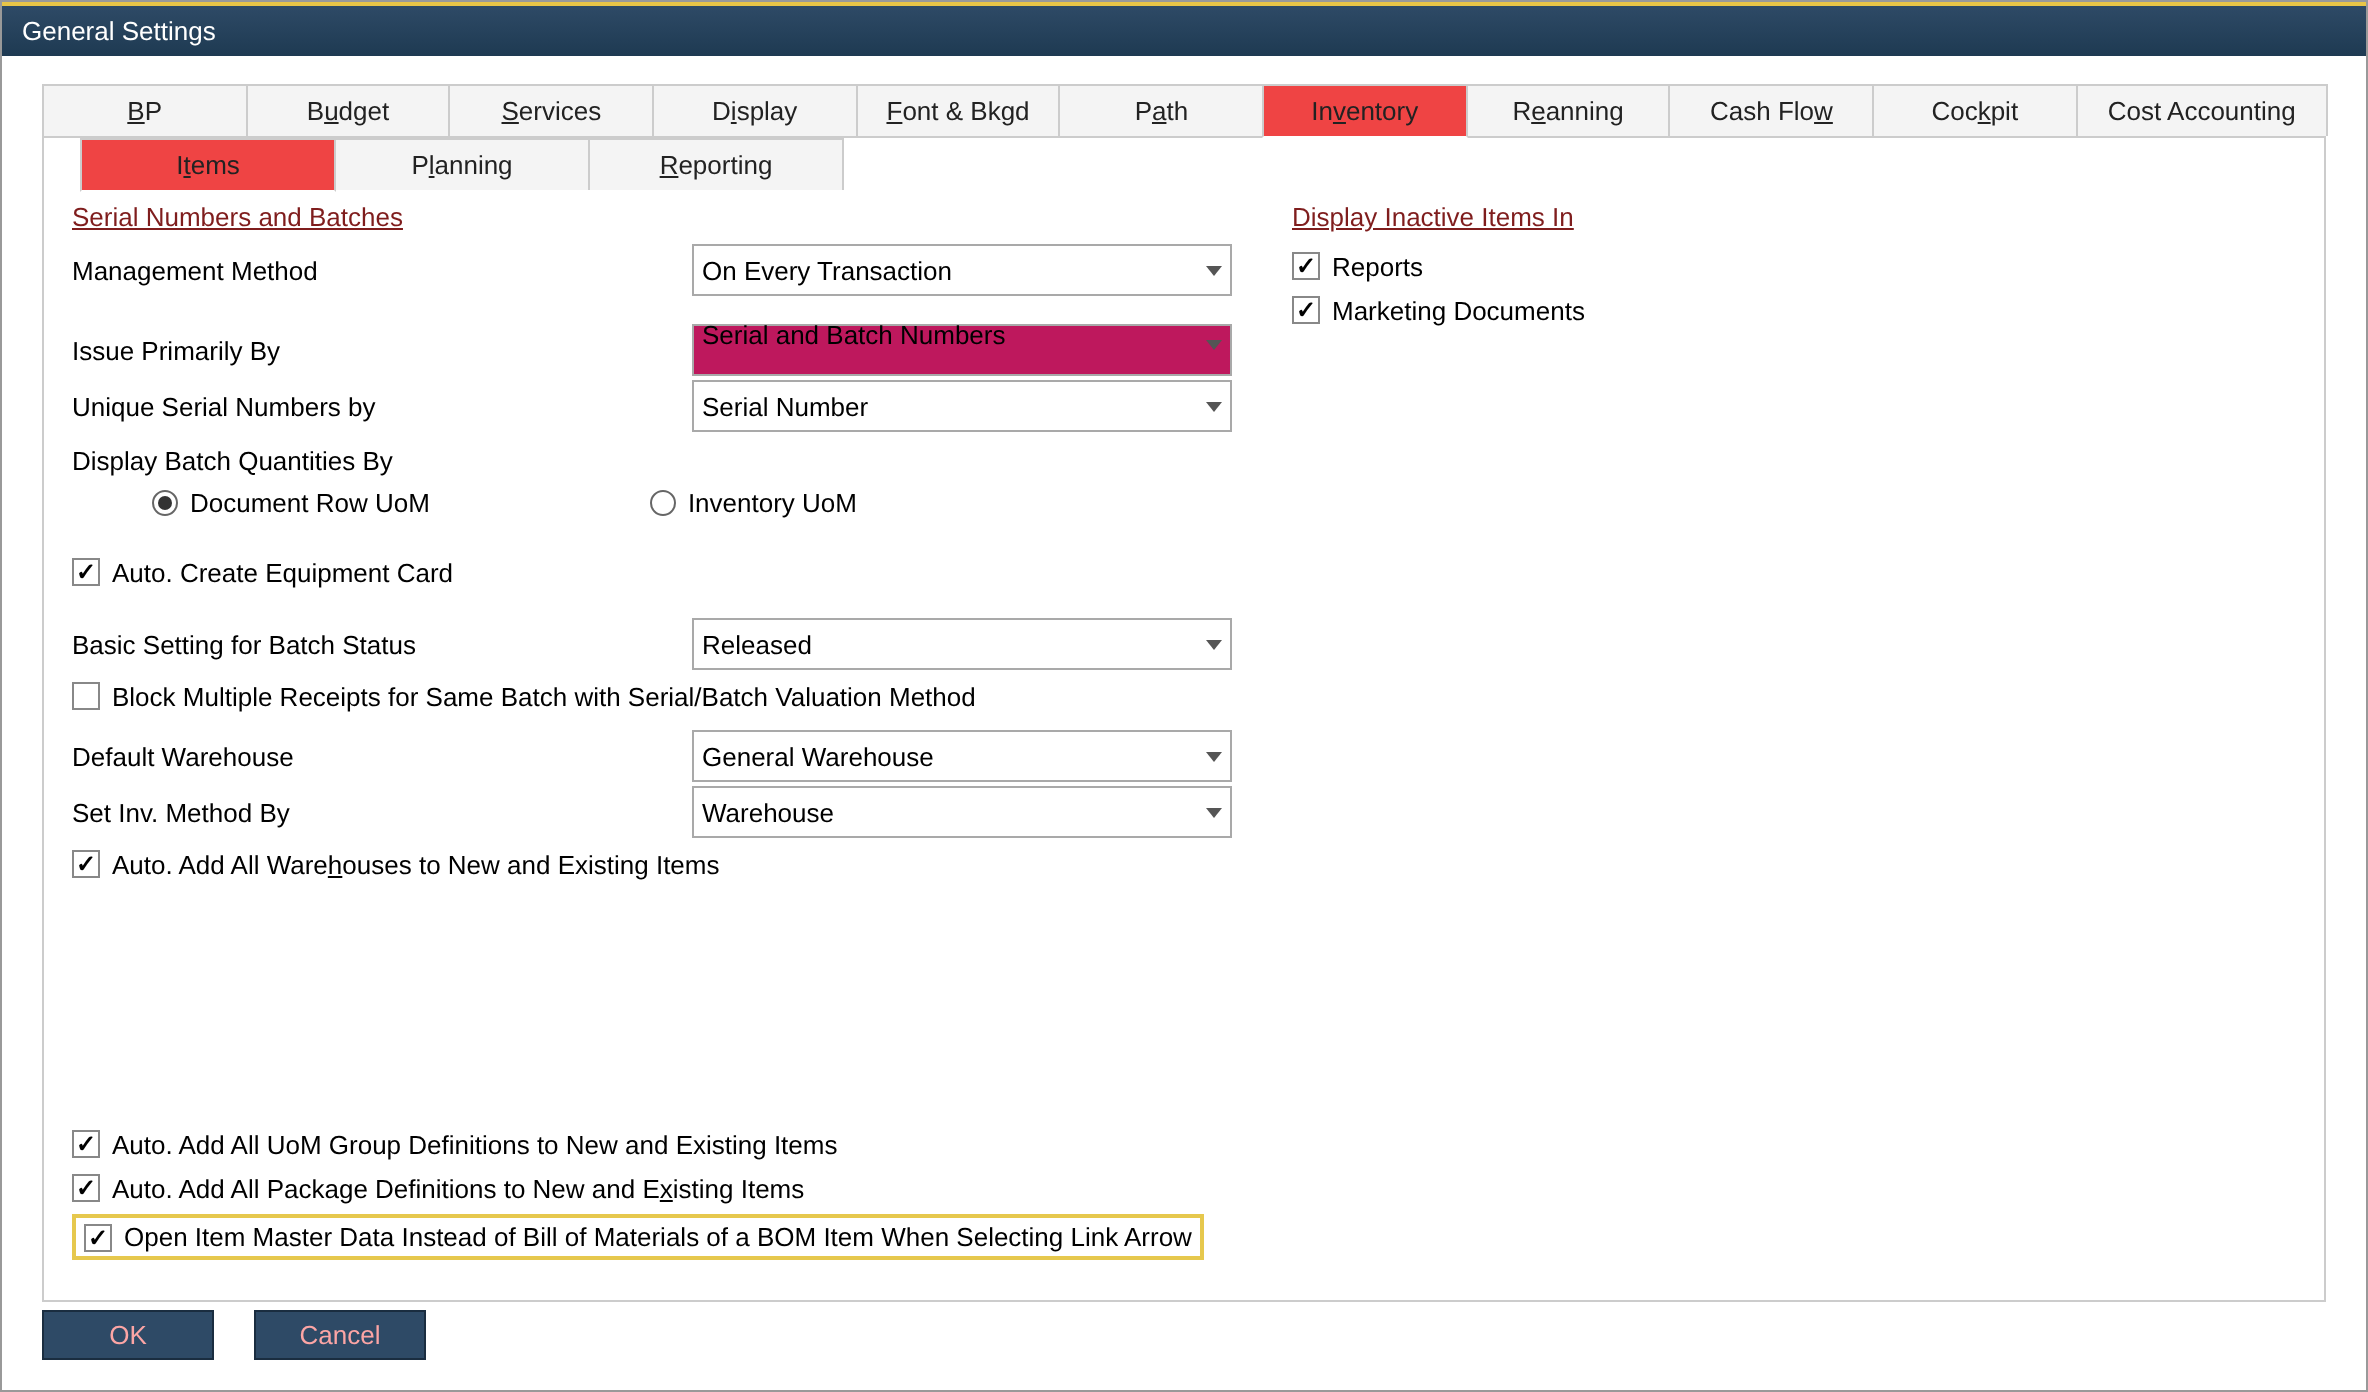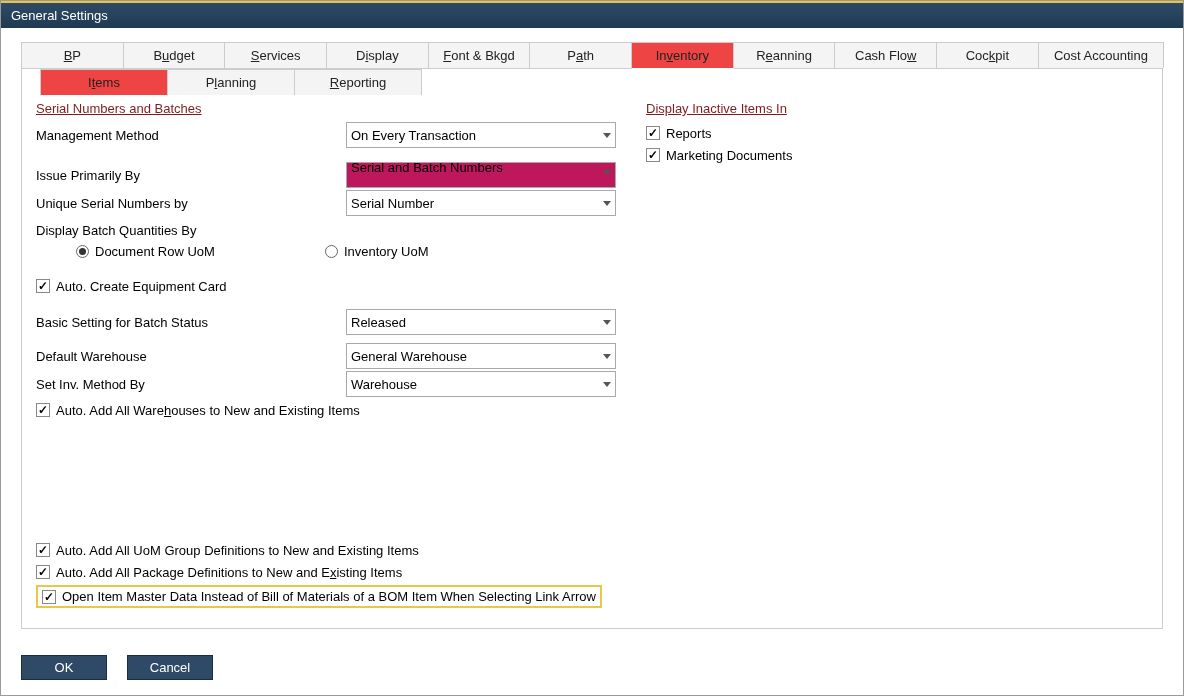--- a/index.html
+++ b/index.html
@@ -174,21 +174,21 @@
 
   .button-bar {
     position: absolute;
     bottom: 14px;
     left: 20px;
     display: flex;
     gap: 20px;
   }
   .btn {
     background: #2e4a66;
-    color: #ffffff;
+    color: #fca5a5;
     border: 1px solid #1a2d40;
     padding: 4px 0;
     width: 86px;
     text-align: center;
     font-size: 13px;
     cursor: pointer;
   }
 
   .watermark {
     position: absolute;
@@ -320,20 +320,24 @@
           <div class="spacer-md"></div>
 
           <div class="field-row">
             <div class="field-label">Basic Setting for Batch Status</div>
             <div class="dropdown">
               <span>Released</span>
               <span class="arrow"></span>
             </div>
           </div>
 
+          <div class="checkbox-row">
+            <span class="checkbox"></span>
+            <span>Block Multiple Receipts for Same Batch with Serial/Batch Valuation Method</span>
+          </div>
 
           <div class="spacer-sm"></div>
 
           <div class="field-row">
             <div class="field-label">Default Warehouse</div>
             <div class="dropdown">
               <span>General Warehouse</span>
               <span class="arrow"></span>
             </div>
           </div>

